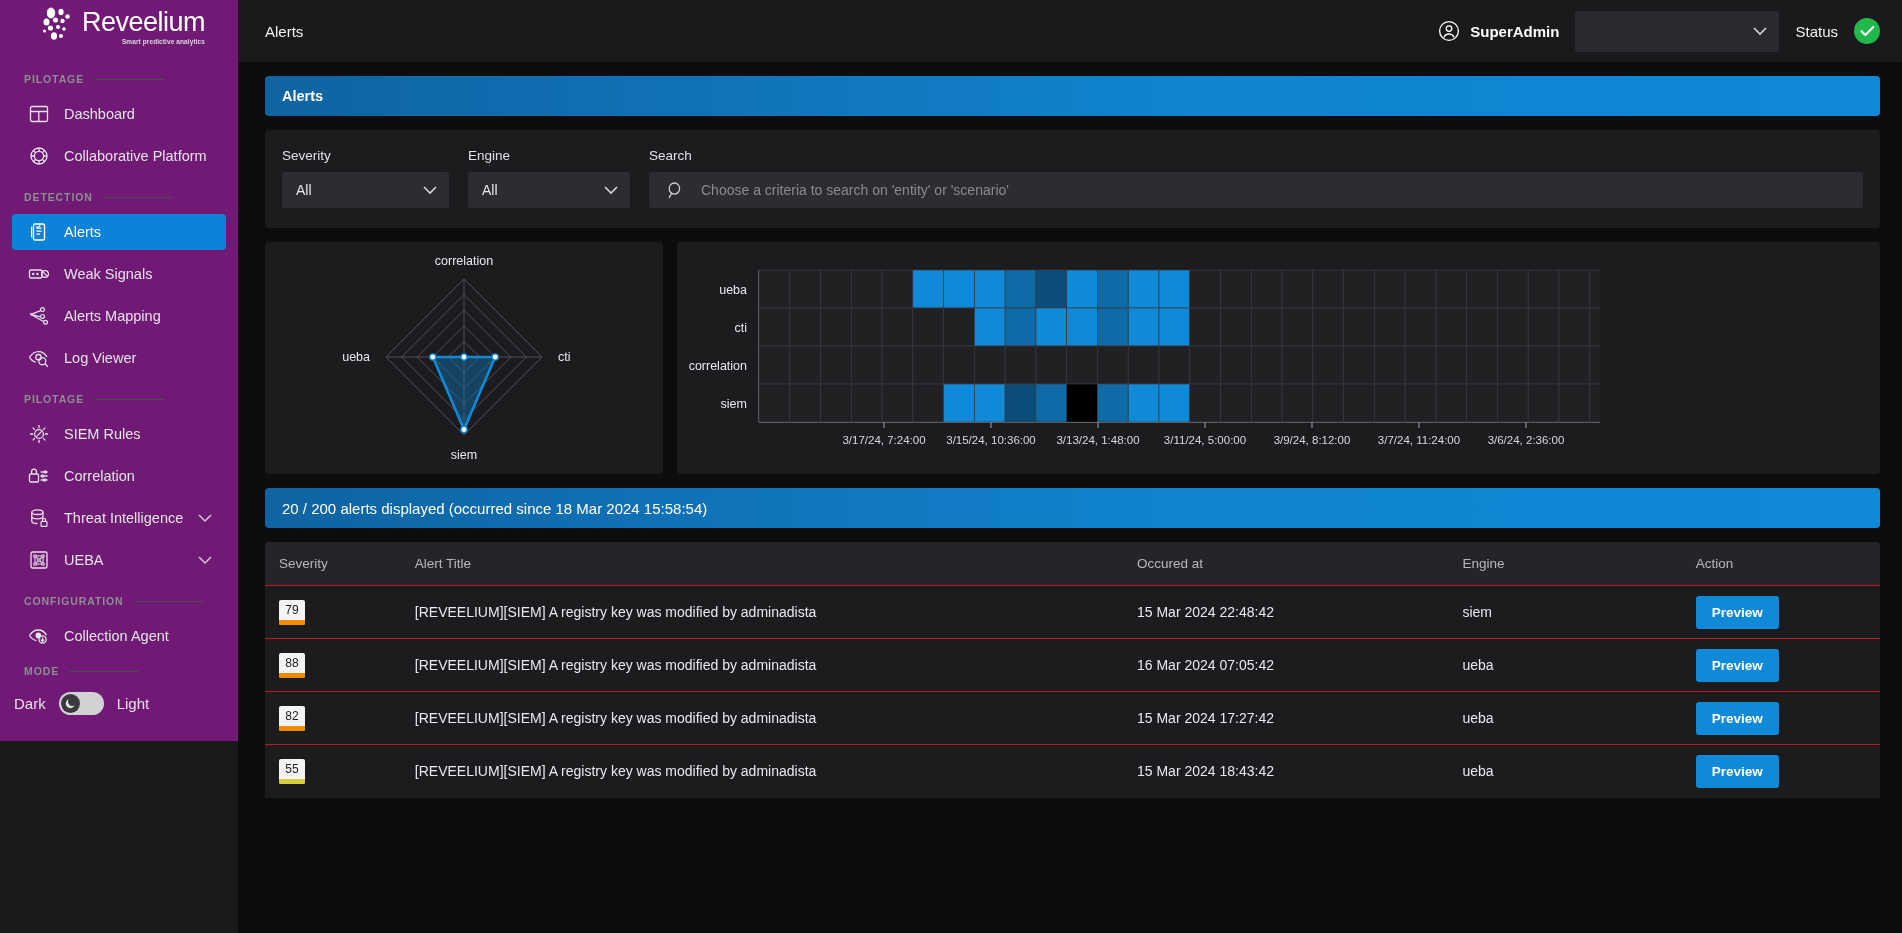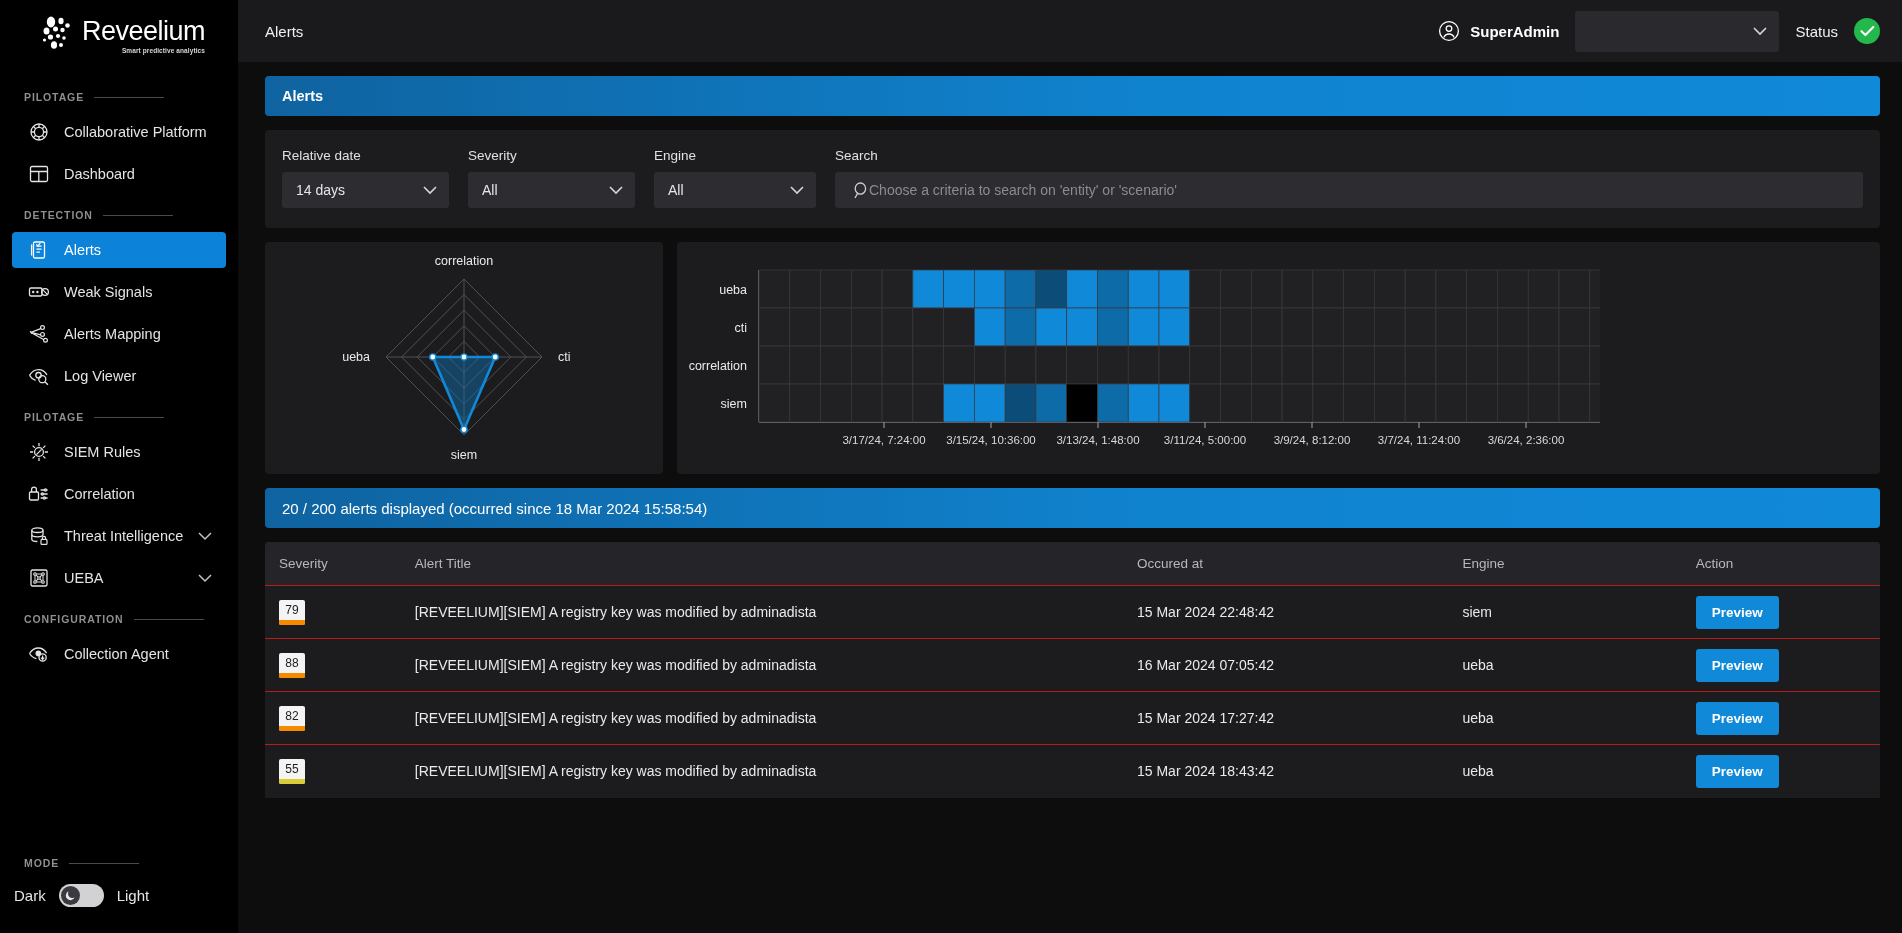--- a/index.html
+++ b/index.html
@@ -6,22 +6,22 @@
   html, body {
     width: 1902px; height: 933px;
     background: #1a1a1c;
     font-family: "Liberation Sans", sans-serif;
     overflow: hidden;
   }
   .app { display: flex; width: 1902px; height: 933px; }
 
   
   .sidebar {
-    width: 238px; min-width: 238px; height: 933px;
-    background: #000000;
+    width: 238px; min-width: 238px; height: 741px;
+    background: #701a75;
     display: flex; flex-direction: column;
     position: relative;
   }
   .logo-wrap { height: 68px; display: flex; align-items: center; padding-left: 42px; }
   .logo { display: flex; align-items: flex-end; gap: 6px; }
   .logo-mark { width: 34px; height: 40px; position: relative; }
   .logo-text-col { display: flex; flex-direction: column; align-items: flex-end; }
   .logo-word { color: #fff; font-size: 27px; letter-spacing: -0.5px; line-height: 1; font-weight: 400; }
   .logo-tag { color: #d8d8d8; font-size: 6.5px; letter-spacing: 0.1px; margin-top: 2px; font-weight: 600; }
 
@@ -102,21 +102,21 @@
   .filter-col.fc-eng { width: 162px; }
   .filter-col.fc-search { flex: 1; }
   .flabel { color: #e0e0e4; font-size: 13.5px; }
   .fselect {
     height: 36px; background: #2c2c31; border-radius: 3px;
     display: flex; align-items: center; padding: 0 12px 0 14px; cursor: pointer;
   }
   .fselect .fv { color: #e6e6ea; font-size: 14px; flex: 1; }
   .fsearch {
     height: 36px; background: #2c2c31; border-radius: 3px;
-    display: flex; align-items: center; gap: 0; padding: 0 14px 0 18px;
+    display: flex; align-items: center; gap: 18px; padding: 0 14px 0 18px;
   }
   .fsearch .ph { color: #8b8b92; font-size: 14px; }
 
   .charts { display: flex; gap: 14px; margin-bottom: 14px; }
   .chart-card { background: #1c1c1f; border-radius: 4px; height: 232px; position: relative; }
   .chart-radar { width: 398px; flex: 0 0 398px; }
   .chart-heat { flex: 1; }
 
   .axis-label { fill: #e9e9ee; font-size: 12.5px; font-family: "Liberation Sans", sans-serif; }
   .tick-label { fill: #d8d8de; font-size: 11.5px; font-family: "Liberation Sans", sans-serif; }
@@ -180,35 +180,35 @@
     </div>
 
     <nav class="nav" id="nav">
         <div class="section-head">
           <span class="sh-label">PILOTAGE</span>
           <span class="sh-rule"></span>
         </div>
         <div class="nav-item">
           <span class="ni-ico">
             <svg width="20" height="20" viewBox="0 0 20 20">
+              <rect x="1.5" y="2.5" width="17" height="15" rx="1.5" fill="none" stroke="#e4e4e6" stroke-width="1.3"></rect>
+              <path d="M1.5 7.5h17M9.8 7.5v10" fill="none" stroke="#e4e4e6" stroke-width="1.3"></path>
+            </svg>
+          </span>
+          <span class="ni-label">Dashboard</span>
+        </div>
+        <div class="nav-item">
+          <span class="ni-ico">
+            <svg width="20" height="20" viewBox="0 0 20 20">
               <circle cx="10" cy="10" r="8" fill="none" stroke="#e4e4e6" stroke-width="1.3"></circle>
               <circle cx="10" cy="10" r="4.6" fill="none" stroke="#e4e4e6" stroke-width="1.3"></circle>
               <path d="M10 2v3.4M10 14.6V18M2 10h3.4M14.6 10H18M4.3 4.3l2.4 2.4M13.3 13.3l2.4 2.4M15.7 4.3l-2.4 2.4M6.7 13.3l-2.4 2.4" stroke="#e4e4e6" stroke-width="1.3"></path>
             </svg>
           </span>
           <span class="ni-label">Collaborative Platform</span>
-        </div>
-        <div class="nav-item">
-          <span class="ni-ico">
-            <svg width="20" height="20" viewBox="0 0 20 20">
-              <rect x="1.5" y="2.5" width="17" height="15" rx="1.5" fill="none" stroke="#e4e4e6" stroke-width="1.3"></rect>
-              <path d="M1.5 7.5h17M9.8 7.5v10" fill="none" stroke="#e4e4e6" stroke-width="1.3"></path>
-            </svg>
-          </span>
-          <span class="ni-label">Dashboard</span>
         </div>
         <div class="section-head">
           <span class="sh-label">DETECTION</span>
           <span class="sh-rule"></span>
         </div>
         <div class="nav-item active">
           <span class="ni-ico">
             <svg width="20" height="20" viewBox="0 0 20 20">
               <rect x="4.5" y="2" width="11" height="16" rx="1.6" fill="none" stroke="#ffffff" stroke-width="1.3"></rect>
               <path d="M2.6 4.6v11M7.5 6.2h5M7.5 9.2h5M7.5 12.2h3.4" stroke="#ffffff" stroke-width="1.3" fill="none"></path>
@@ -387,31 +387,20 @@
       </div>
     </header>
 
     <div class="content">
 
       <div class="banner">
         <span>Alerts</span>
       </div>
 
       <div class="panel filters">
-        <div class="filter-col fc-date">
-          <span class="flabel">Relative date</span>
-          <div class="fselect">
-            <span class="fv">14 days</span>
-            <span>
-              <svg width="14" height="9" viewBox="0 0 14 9">
-                  <path d="M1 1l6 6 6-6" fill="none" stroke="#d6d6da" stroke-width="1.6"></path>
-                </svg>
-            </span>
-          </div>
-        </div>
         <div class="filter-col fc-sev">
           <span class="flabel">Severity</span>
           <div class="fselect">
             <span class="fv">All</span>
             <span>
               <svg width="14" height="9" viewBox="0 0 14 9">
                   <path d="M1 1l6 6 6-6" fill="none" stroke="#d6d6da" stroke-width="1.6"></path>
                 </svg>
             </span>
           </div>

